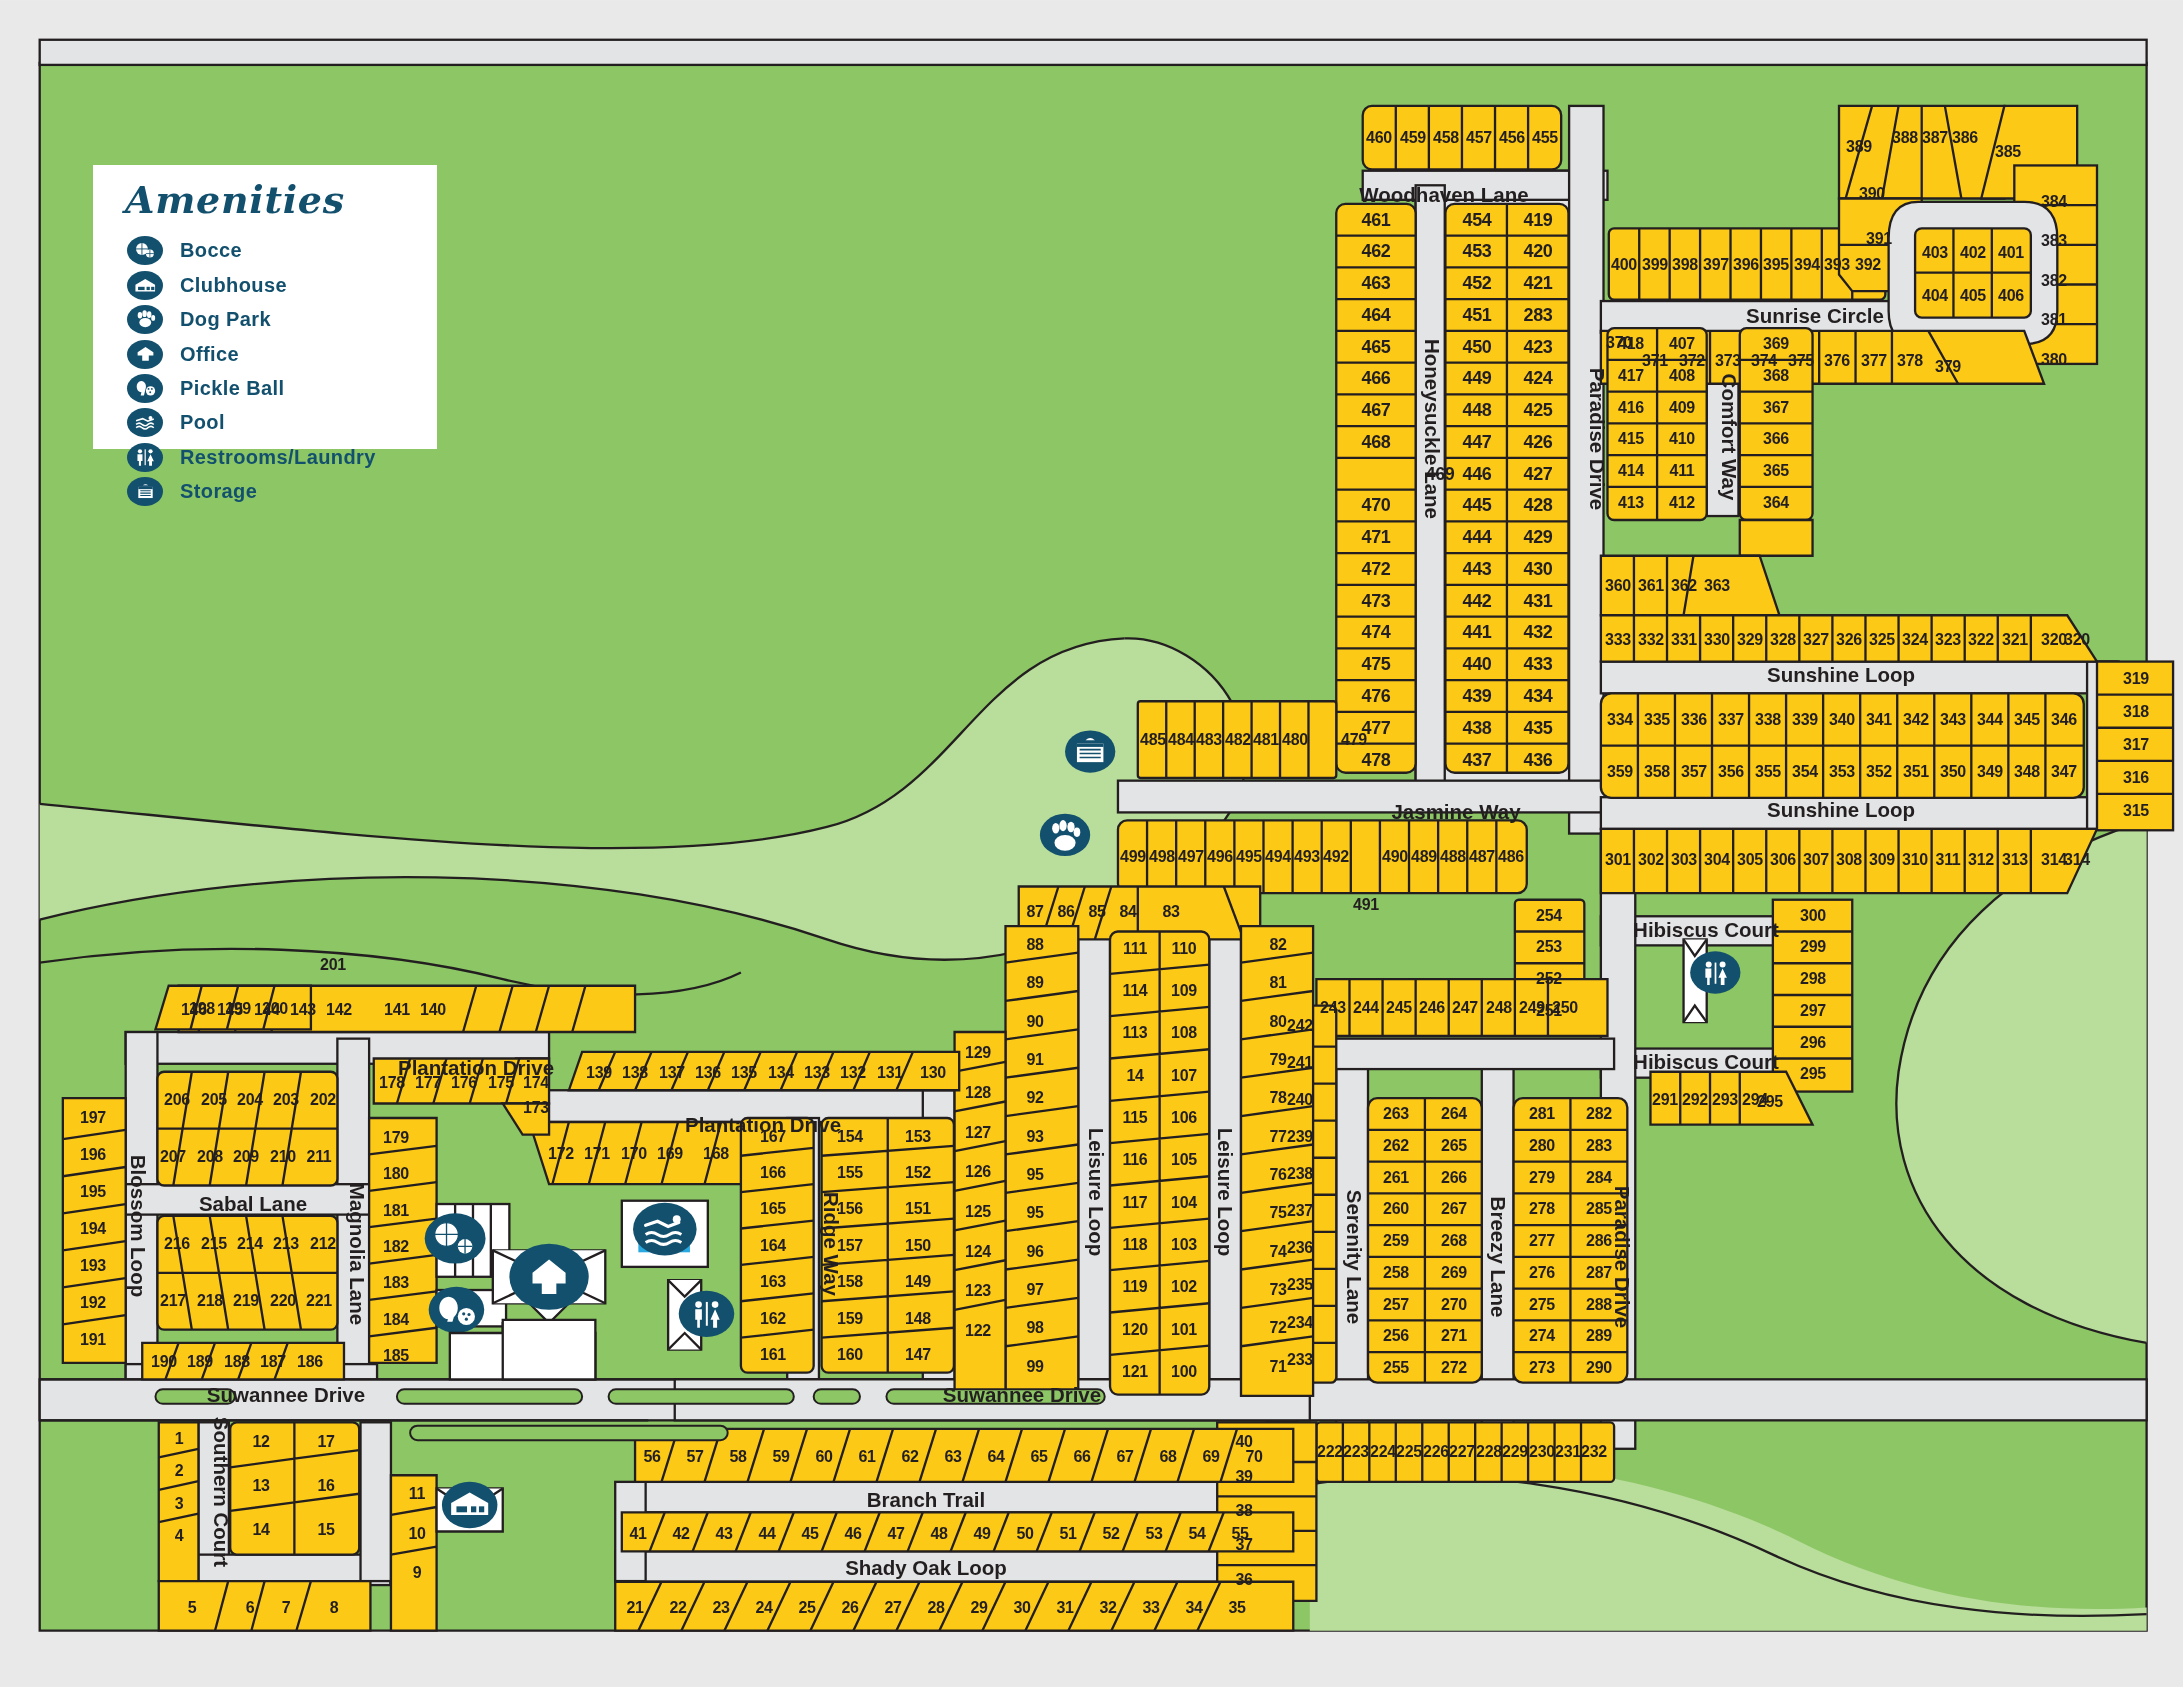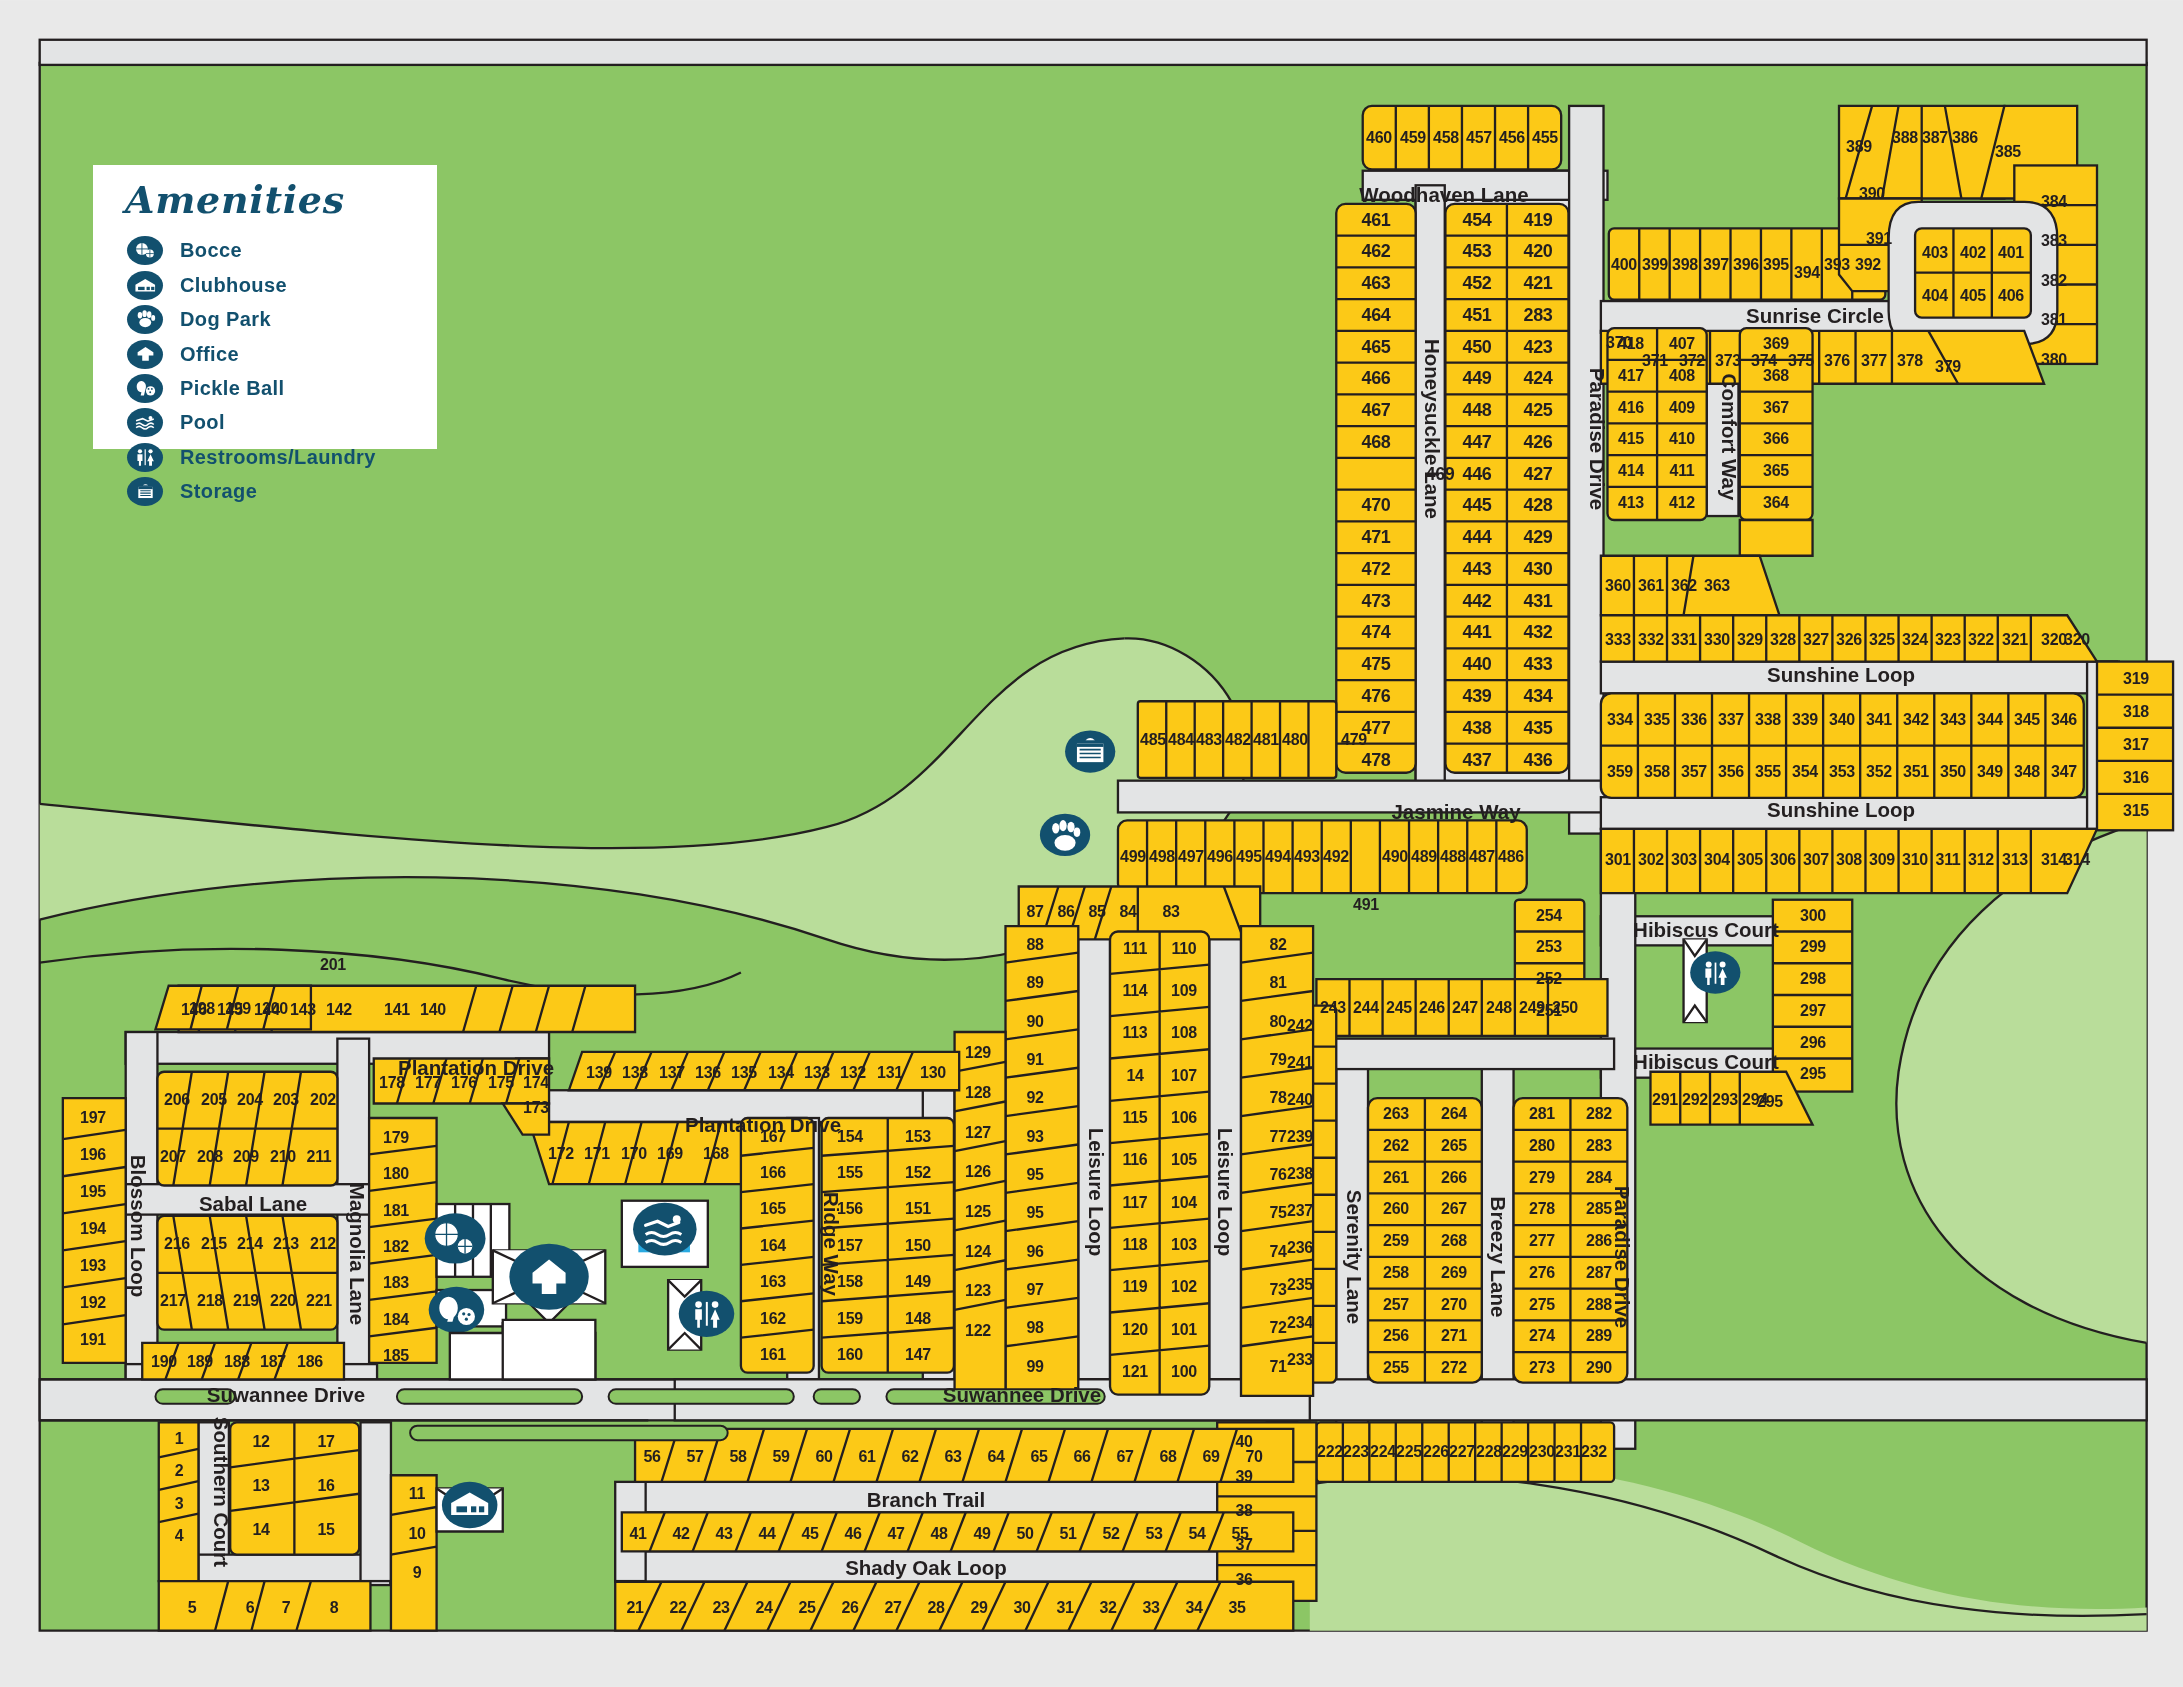--- a/index.html
+++ b/index.html
@@ -689,21 +689,21 @@
       <div class="lbl lot sm" style="left: 1424px; top: 857px;">489</div>
       <div class="lbl lot sm" style="left: 1453px; top: 857px;">488</div>
       <div class="lbl lot sm" style="left: 1482px; top: 857px;">487</div>
       <div class="lbl lot sm" style="left: 1511px; top: 857px;">486</div>
       <div class="lbl lot sm" style="left: 1624px; top: 265px;">400</div>
       <div class="lbl lot sm" style="left: 1655px; top: 265px;">399</div>
       <div class="lbl lot sm" style="left: 1685px; top: 265px;">398</div>
       <div class="lbl lot sm" style="left: 1716px; top: 265px;">397</div>
       <div class="lbl lot sm" style="left: 1746px; top: 265px;">396</div>
       <div class="lbl lot sm" style="left: 1776px; top: 265px;">395</div>
-      <div class="lbl lot sm" style="left: 1807px; top: 265px; margin-top: 8px;">394</div>
+      <div class="lbl lot sm" style="left: 1807px; top: 265px;">394</div>
       <div class="lbl lot sm" style="left: 1837px; top: 265px;">393</div>
       <div class="lbl lot sm" style="left: 1868px; top: 265px;">392</div>
       <div class="lbl lot sm" style="left: 1859px; top: 147px;">389</div>
       <div class="lbl lot sm" style="left: 1905px; top: 138px;">388</div>
       <div class="lbl lot sm" style="left: 1935px; top: 138px;">387</div>
       <div class="lbl lot sm" style="left: 1965px; top: 138px;">386</div>
       <div class="lbl lot sm" style="left: 2008px; top: 152px;">385</div>
       <div class="lbl lot sm" style="left: 2054px; top: 202px;">384</div>
       <div class="lbl lot sm" style="left: 2054px; top: 241px;">383</div>
       <div class="lbl lot sm" style="left: 2054px; top: 281px;">382</div>

